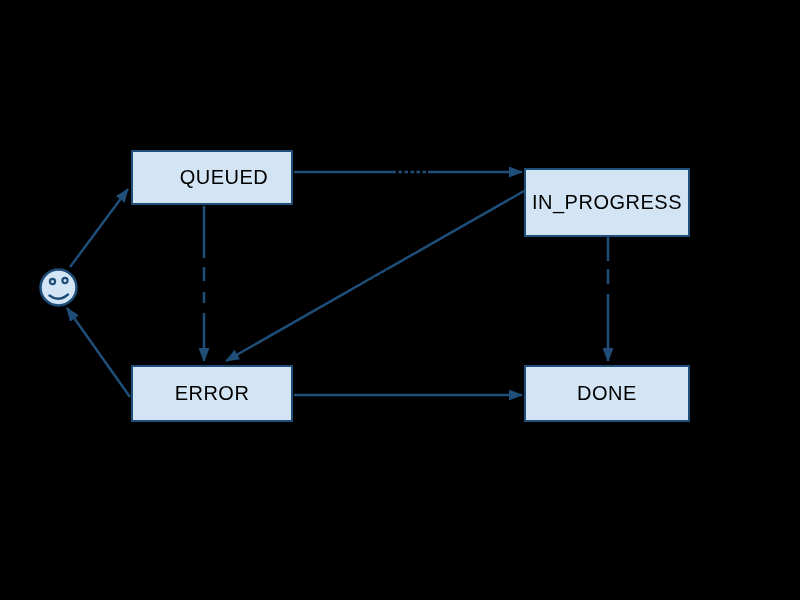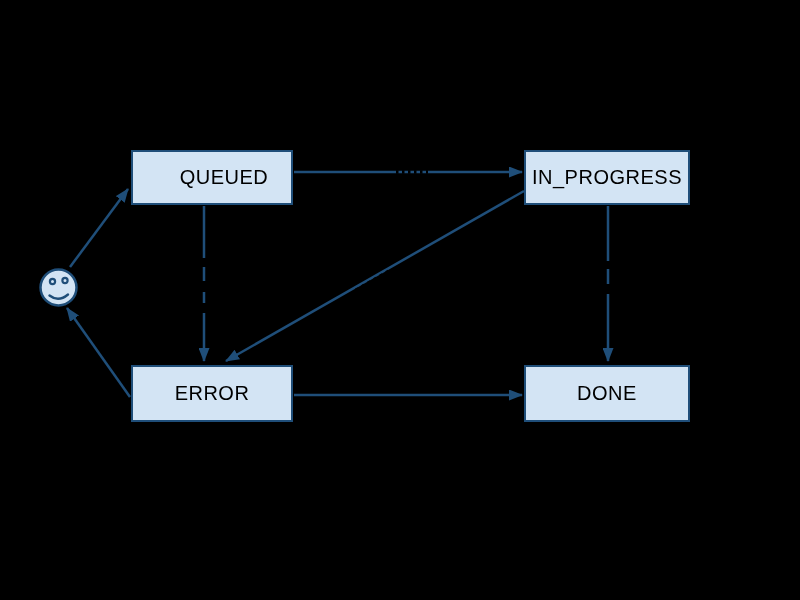--- a/index.html
+++ b/index.html
@@ -30,21 +30,21 @@
     border: 2.5px solid #1f4e79;
     display: flex;
     align-items: center;
     justify-content: center;
     color: #000000;
     font-size: 20px;
     letter-spacing: 0.5px;
     white-space: nowrap;
   }
   .node-queued      { left: 131px; top: 150px; width: 162px; height: 55px; padding-left: 24px; }
-  .node-in-progress { left: 524px; top: 150px; width: 166px; height: 55px; text-align: center; }
+  .node-in-progress { left: 524px; top: 168px; width: 166px; height: 69px; text-align: center; }
   .node-error       { left: 131px; top: 365px; width: 162px; height: 57px; }
   .node-done        { left: 524px; top: 365px; width: 166px; height: 57px; }
 </style>
 </head>
 <body>
 
 <div class="stage">
 
   <svg class="edges-svg" width="800" height="600" viewBox="0 0 800 600">
     <defs>

